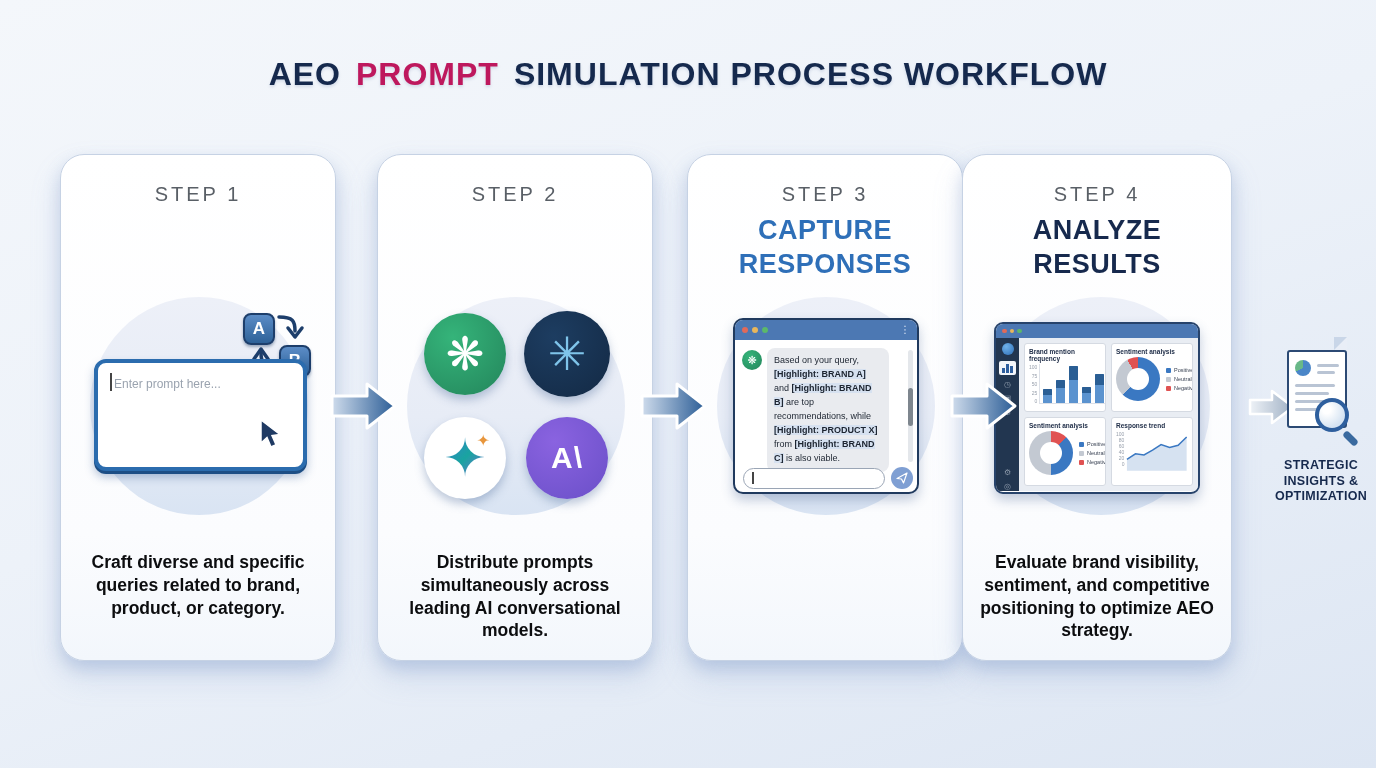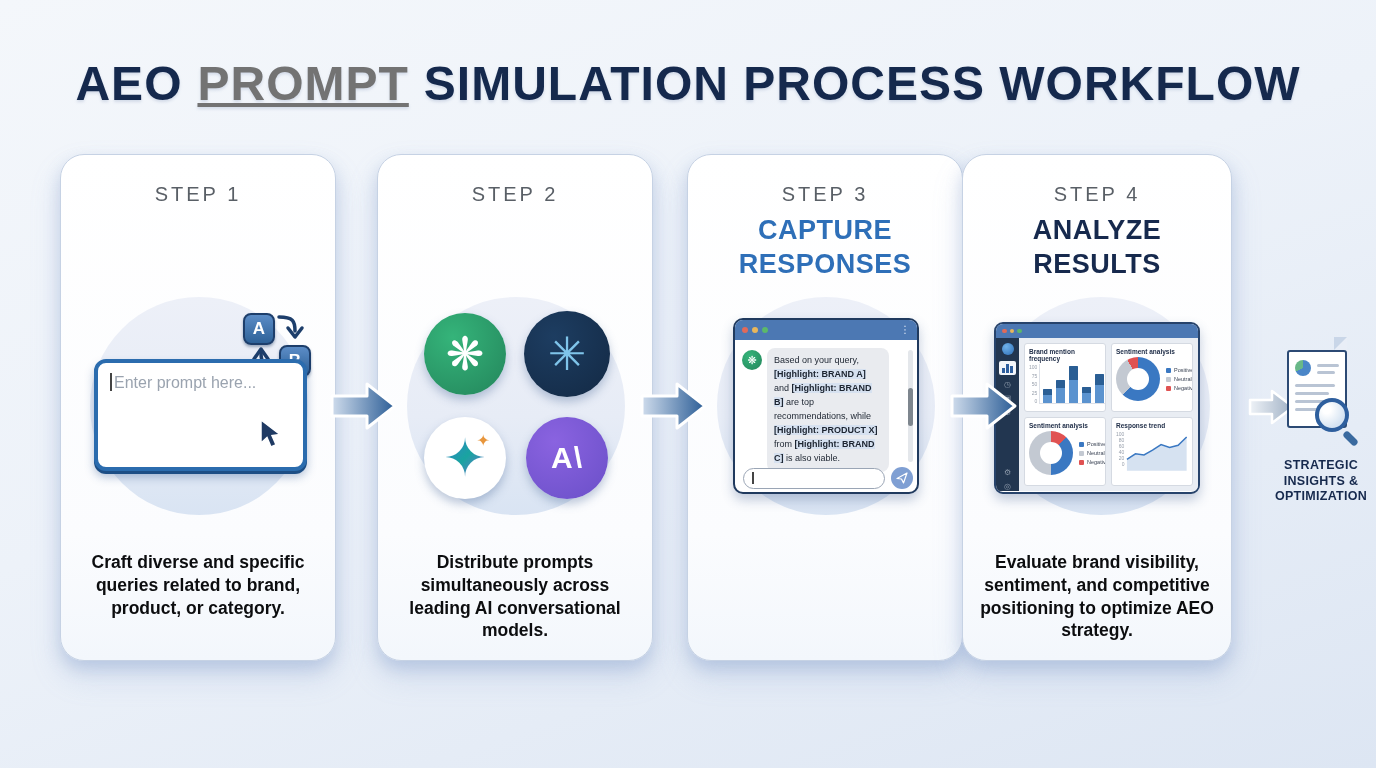--- a/index.html
+++ b/index.html
@@ -8,25 +8,25 @@
     font-family:"Liberation Sans", sans-serif;
     background:linear-gradient(160deg,#f4f7fb 0%,#edf2f9 45%,#dde6f3 100%);
     overflow:hidden;
   }
   .canvas{ position:relative; width:1376px; height:768px; }
 
   
   h1.main-title{
     position:absolute; top:56px; left:0; width:100%;
     display:flex; justify-content:center; gap:15px;
-    font-size:48px; font-weight:800; letter-spacing:1px;
+    font-size:32px; font-weight:800; letter-spacing:1px;
     color:#15294d; font-stretch:condensed;
     text-shadow:0 2px 3px rgba(120,140,180,.25);
   }
-  h1.main-title .accent{ color:#737373;text-decoration:underline; }
+  h1.main-title .accent{ color:#be185d; }
 
   
   .card{
     position:absolute; top:154px; width:276px; height:507px;
     background:linear-gradient(180deg,#ffffff 0%,#fbfcfe 75%,#f3f7fc 100%);
     border:1.5px solid #c6d2e4; border-radius:24px;
     box-shadow:0 8px 16px rgba(110,140,190,.28), 0 16px 30px rgba(130,160,210,.22);
     text-align:center;
   }
   .card.c1{ left:60px; } .card.c2{ left:377px; } .card.c3{ left:687px; } .card.c4{ left:962px; width:270px; }
@@ -63,21 +63,21 @@
   .ab-key.a{ left:10px; top:12px; } .ab-key.b{ left:46px; top:44px; }
   .ab-arrows{ position:absolute; left:0; top:0; }
 
   .prompt-box{
     position:absolute; left:33px; top:204px; width:213px; height:112px;
     background:#fff; border:4px solid #2b6cae; border-radius:12px;
     box-shadow:0 3px 0 #1d4e85, 0 6px 10px rgba(40,80,140,.35);
     text-align:left; padding:10px 12px; pointer-events:auto;
   }
   .caret{ display:inline-block; width:2px; height:18px; background:#444; vertical-align:-3px; margin-right:2px; }
-  .ph{ font-size:16px; color:#9aa3af; }
+  .ph{ font-size:12px; color:#9aa3af; }
   .pointer-icon{ position:absolute; right:18px; bottom:18px; }
 
   
   .logo-circle{
     position:absolute; width:82px; height:82px; border-radius:50%;
     display:flex; align-items:center; justify-content:center;
     box-shadow:0 5px 10px rgba(70,100,150,.35); pointer-events:auto;
   }
   .logo-openai{ left:46px; top:158px; background:radial-gradient(circle at 35% 30%,#35b47a,#23855b); }
   .logo-star{ left:146px; top:156px; width:86px; height:86px; background:radial-gradient(circle at 35% 30%,#1d3d61,#132944); }

